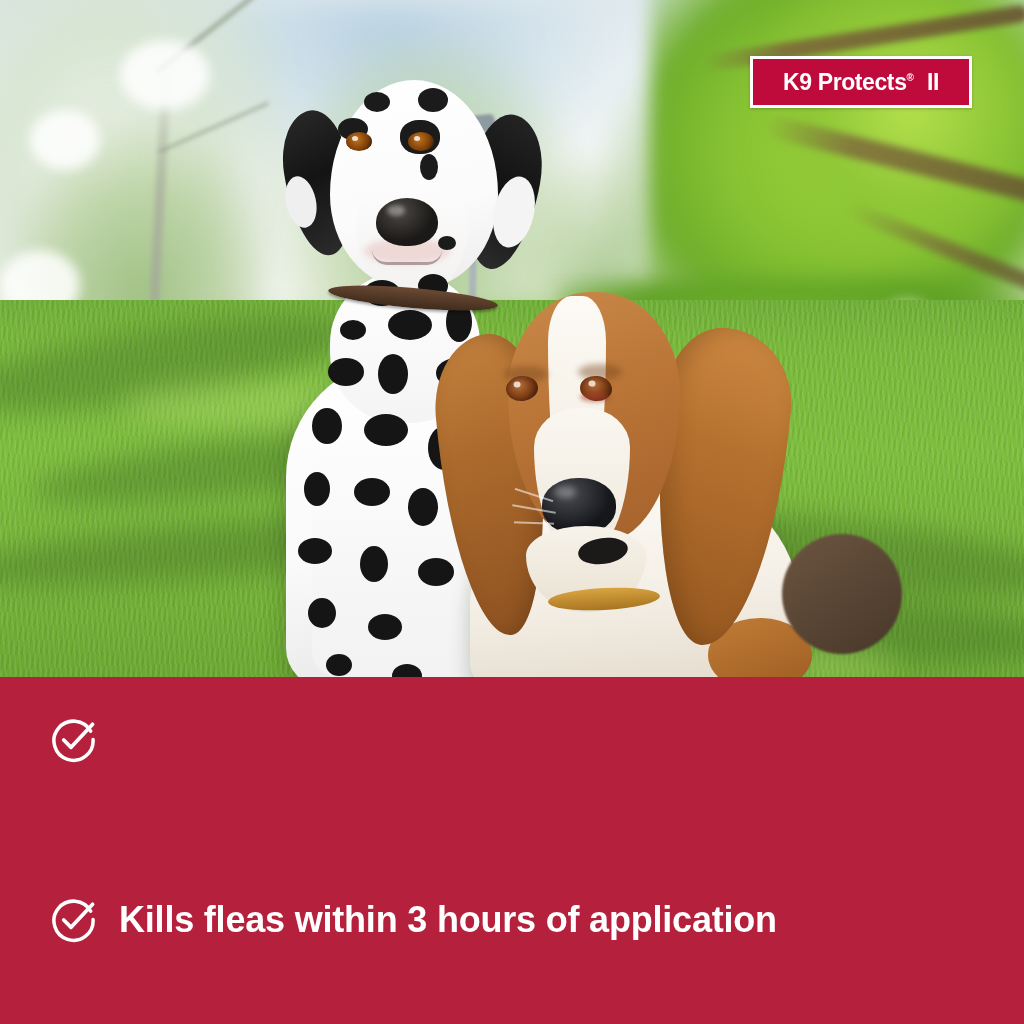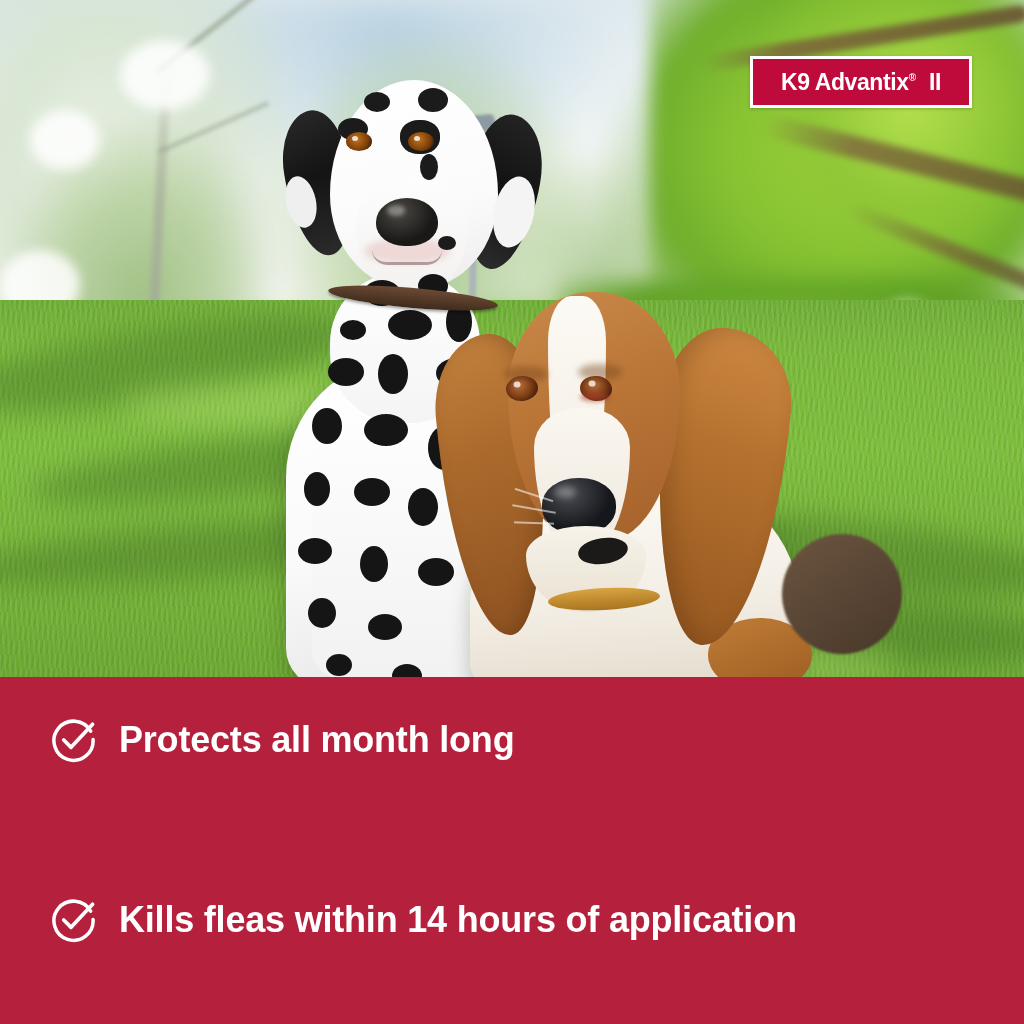--- a/index.html
+++ b/index.html
@@ -321,35 +321,34 @@
       <div class="bas-jowl"></div>
       <div class="bas-lip"></div>
       <div class="whisker" style="left:84px;top:206px;width:40px;transform:rotate(18deg);"></div>
       <div class="whisker" style="left:82px;top:220px;width:44px;transform:rotate(10deg);"></div>
       <div class="whisker" style="left:84px;top:234px;width:40px;transform:rotate(2deg);"></div>
       <div class="bas-collar"></div>
     </div>
   </div>
 
   <div class="logo">
-    <span class="logo-text"><span>K9 Advantix</span><span class="reg">®</span><span class="two">II</span></span>
+    <span class="logo-text"><span>K9 Protects</span><span class="reg">®</span><span class="two">II</span></span>
   </div>
 
   <div class="panel"></div>
 
   <div class="bullet b1">
     <svg class="chk" viewBox="0 0 48 48">
       <path d="M41.5 15.5A20 20 0 1 0 44 24" fill="none" stroke="#ffffff" stroke-width="3.6" stroke-linecap="round"></path>
       <path d="M14 24.5 L21.5 32 L43.5 8.5" fill="none" stroke="#ffffff" stroke-width="3.8" stroke-linecap="round" stroke-linejoin="round"></path>
     </svg>
-    <span class="btext">Protects all month long</span>
   </div>
 
 
   <div class="bullet b3">
     <svg class="chk" viewBox="0 0 48 48">
       <path d="M41.5 15.5A20 20 0 1 0 44 24" fill="none" stroke="#ffffff" stroke-width="3.6" stroke-linecap="round"></path>
       <path d="M14 24.5 L21.5 32 L43.5 8.5" fill="none" stroke="#ffffff" stroke-width="3.8" stroke-linecap="round" stroke-linejoin="round"></path>
     </svg>
-    <span class="btext">Kills fleas within 14 hours of application</span>
+    <span class="btext">Kills fleas within 3 hours of application</span>
   </div>
 
 </div>
 
 </body></html>

